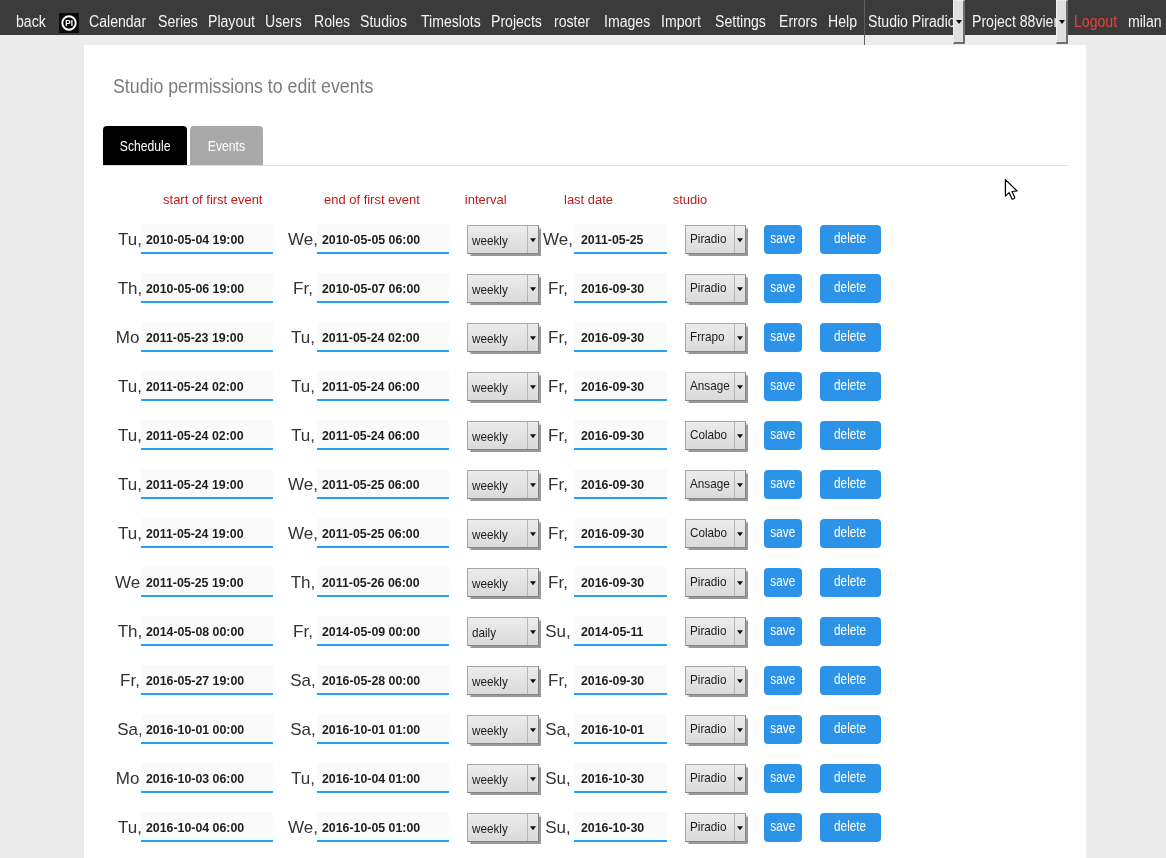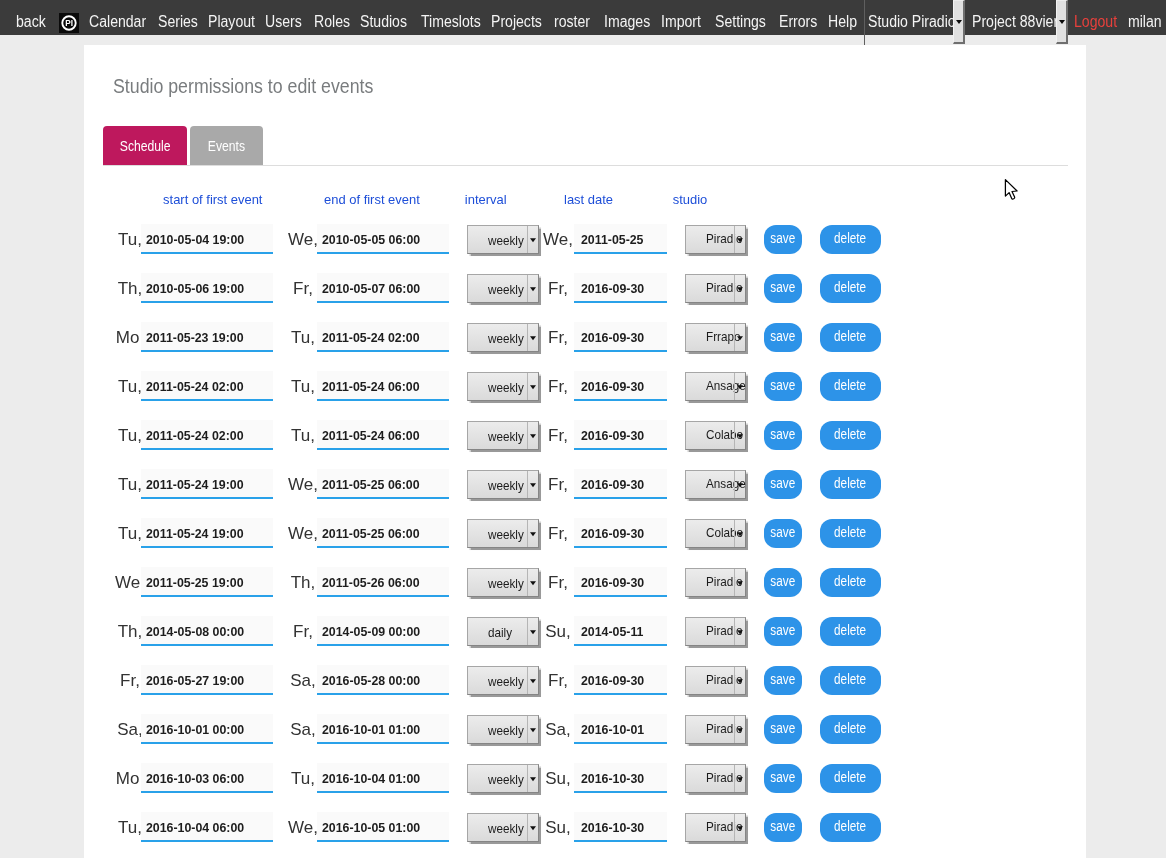--- a/index.html
+++ b/index.html
@@ -6,42 +6,42 @@
 .abs{position:absolute}
 #nav{position:absolute;left:0;top:0;width:1166px;height:35px;background:#3b3b3b}
 .ni{position:absolute;top:0;line-height:43px;font-size:16px;color:#f4f4f4;white-space:nowrap;transform:scaleX(.88);transform-origin:0 50%}
 #navdiv{position:absolute;left:864px;top:0;width:1px;height:45px;background:#5f5f5f}
 .nbar{position:absolute;top:0;height:44px;width:12px;background:#e0e0e0;border-left:1px solid #f2f2f2;border-right:2px solid #6f6f6f;border-bottom:2px solid #6f6f6f;border-top:1px solid #ececec}
 .nbar i{position:absolute;left:50%;top:19px;transform:translateX(-50%);width:0;height:0;border-left:3.6px solid transparent;border-right:3.6px solid transparent;border-top:4.2px solid #0a0a0a}
 #logo{position:absolute;left:59px;top:13px;width:20px;height:20px;background:#0a0a0a}
 #content{position:absolute;left:84px;top:45px;width:1002px;height:813px;background:#fff}
 #title{position:absolute;left:113px;top:75px;font-size:19.5px;color:#797c7e;white-space:nowrap;transform:scaleX(.91);transform-origin:0 50%}
 .tab{position:absolute;top:126px;height:40px;border-radius:4px 4px 0 0;color:#fff;font-size:14px;text-align:center;line-height:40px}
-#tab1{left:103px;width:84px;background:#be185d}
+#tab1{left:103px;width:84px;background:#000000}
 #tab2{left:190px;width:73px;background:#a9a9a9}
 .tab b{display:inline-block;font-weight:normal;transform:scaleX(.87)}
 #tabline{position:absolute;left:103px;top:165px;width:965px;height:1px;background:#ddd}
-.hdr{position:absolute;top:192px;width:160px;text-align:center;font-size:13.5px;color:#1d4ed8;white-space:nowrap}
+.hdr{position:absolute;top:192px;width:160px;text-align:center;font-size:13.5px;color:#b91c1c;white-space:nowrap}
 .hdr b{display:inline-block;font-weight:normal;transform:scaleX(.96)}
 .row{position:absolute;left:0;width:1166px;height:30px}
 .d{position:absolute;top:1px;width:48px;line-height:30px;text-align:center;font-size:17px;color:#333}
 .inp{position:absolute;top:0;height:30px;background:#fafafa;border-bottom:2px solid #29a1e9;line-height:28px;padding-left:5px;font-size:13px;font-weight:bold;color:#1d1d1d;white-space:nowrap}
 .inp b{display:inline-block;font-weight:bold;transform:scaleX(.95);transform-origin:0 50%;position:relative;top:2px}
 .i1{left:141px;width:132px}
 .i2{left:317px;width:132px}
 .i3{left:574px;width:93px;padding-left:7px}
 .d1{left:106px}.d2{left:279px}.d3{left:534px}
-.sel{position:absolute;top:1px;height:29px;background:linear-gradient(#ececec,#dadada);border:1px solid #a6a6a6;border-right:1px solid #858585;border-bottom:1px solid #858585;box-shadow:1.5px 1.5px 1px rgba(0,0,0,.4);line-height:26px;padding-left:20px;font-size:13px;color:#1c1c1c}
+.sel{position:absolute;top:1px;height:29px;background:linear-gradient(#ececec,#dadada);border:1px solid #a6a6a6;border-right:1px solid #858585;border-bottom:1px solid #858585;box-shadow:1.5px 1.5px 1px rgba(0,0,0,.4);line-height:26px;padding-left:4px;font-size:13px;color:#1c1c1c}
 .sel b{display:inline-block;font-weight:normal;transform:scaleX(.9);transform-origin:0 50%;position:relative;top:0}
 .s1 b{top:2px}
 .s1{left:467px;width:72px}
 .s2{left:685px;width:61px}
 .sel u{position:absolute;right:0;top:0;bottom:0;width:11px;border-left:1px solid #b5b5b5;text-decoration:none}
 .sel u i{position:absolute;left:50%;top:50%;transform:translate(-50%,-42%);width:0;height:0;border-left:3.2px solid transparent;border-right:3.2px solid transparent;border-top:4.5px solid #111}
-.btn{position:absolute;top:1px;height:29px;background:#2d93e8;border-radius:12px;color:#fff;text-align:center;line-height:26px;font-size:14px}
+.btn{position:absolute;top:1px;height:29px;background:#2d93e8;border-radius:4px;color:#fff;text-align:center;line-height:26px;font-size:14px}
 .btn b{display:inline-block;font-weight:normal;transform:scaleX(.84)}
 .b1{left:764px;width:38px}
 .b2{left:820px;width:61px}
 </style></head>
 <body>
 <div id="content"></div>
 <div id="nav">
 <span class="ni" style="left:16px">back</span>
 <span class="ni" style="left:89px">Calendar</span>
 <span class="ni" style="left:158px">Series</span>

